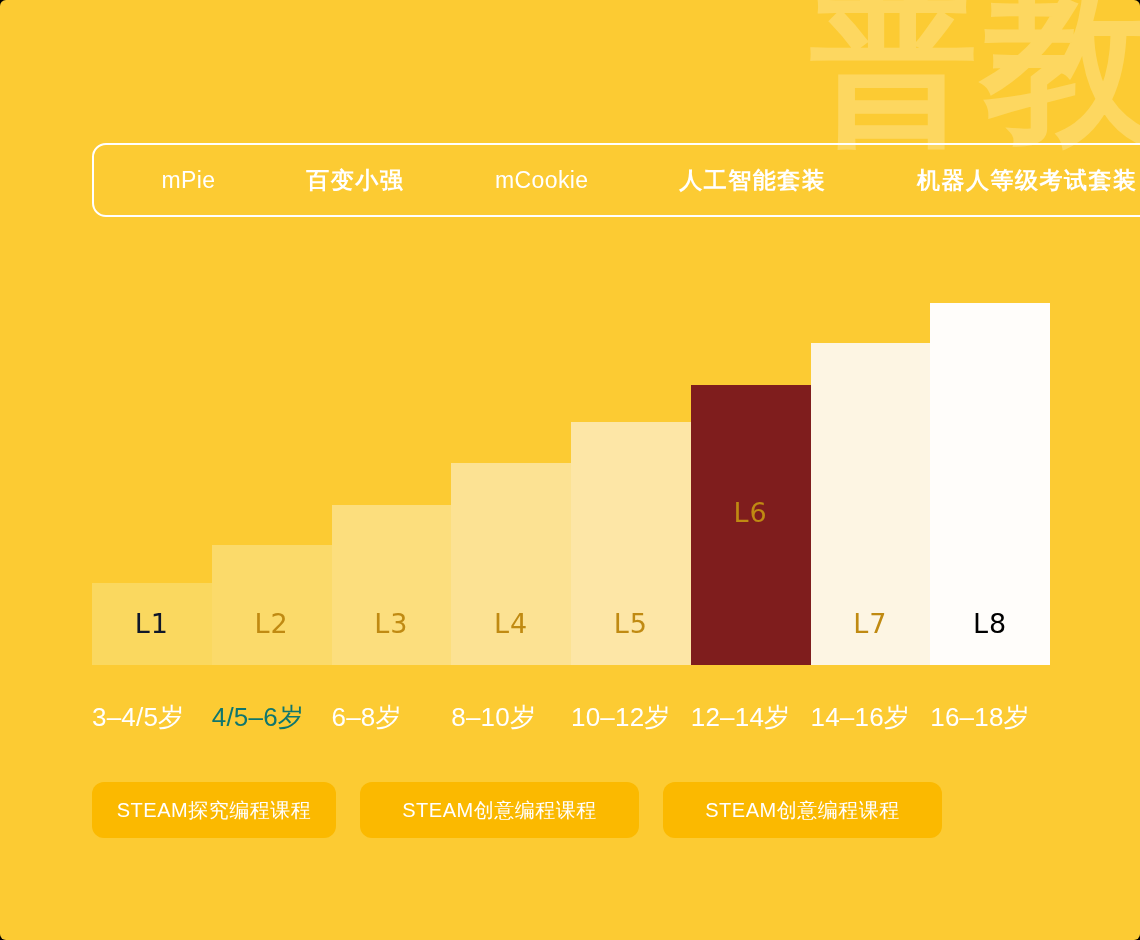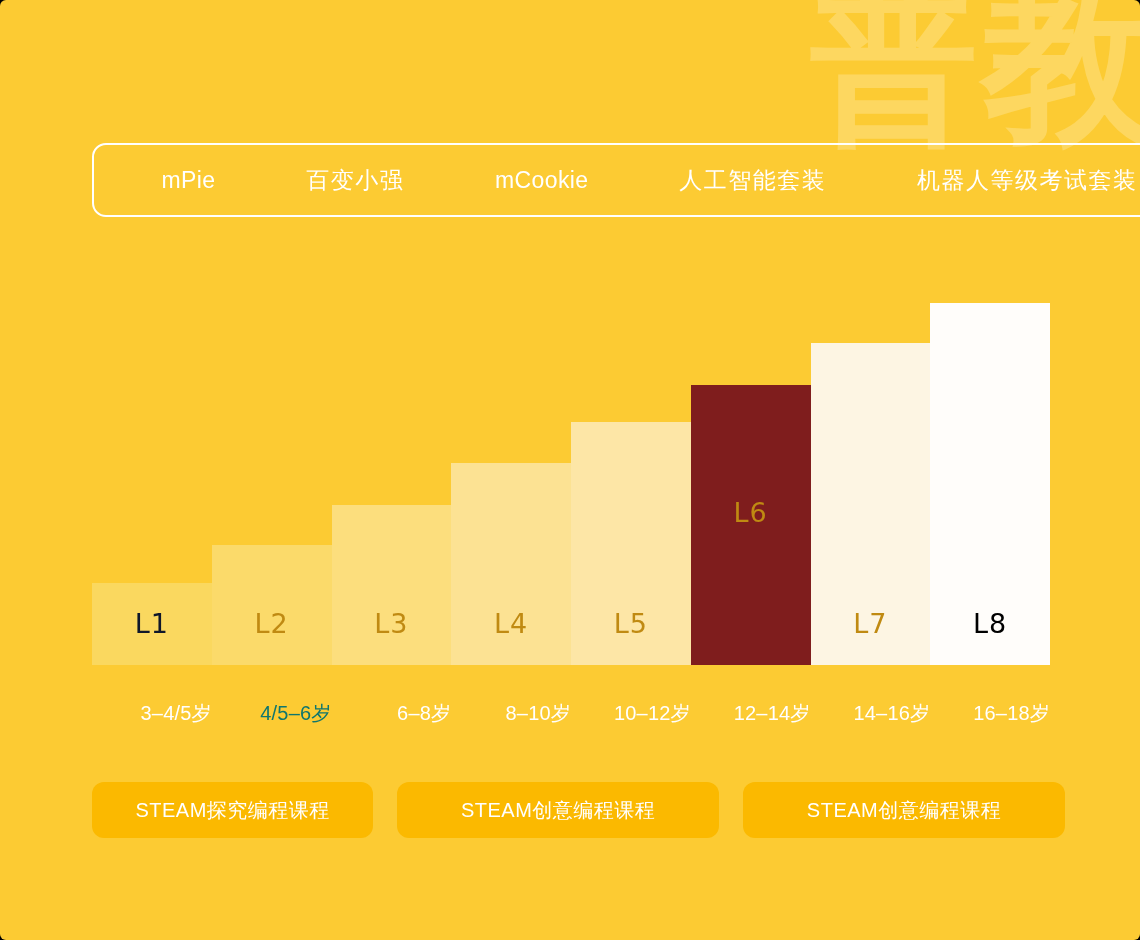--- a/index.html
+++ b/index.html
@@ -56,21 +56,21 @@
     justify-content: space-around;
     padding: 0 22px;
   }
   .pill-item {
     color: #FFFFFF;
     font-size: 23px;
     white-space: nowrap;
     letter-spacing: 0.4px;
   }
   .pill-item.cjk {
-    font-weight: 400;
+    font-weight: 700;
     font-size: 23px;
     letter-spacing: 1.5px;
   }
 
   
   #chart {
     position: absolute;
     left: 92px;
     top: 295px;
     width: 958px;
@@ -96,33 +96,33 @@
   
   #age-row {
     position: absolute;
     left: 92px;
     top: 700px;
     width: 958px;
     display: flex;
   }
   .age-cell {
     flex: 1 1 0;
-    text-align: right;
+    text-align: left;
     color: #FFFFFF;
-    font-size: 20px;
+    font-size: 26px;
     white-space: nowrap;
     letter-spacing: 0.2px;
   }
 
   
   #course-row {
     position: absolute;
     left: 92px;
     top: 782px;
-    width: 973px;
+    width: 850px;
     height: 56px;
     display: flex;
     gap: 24px;
   }
   .course-btn {
     background: #FBB900;
     border-radius: 12px;
     display: flex;
     align-items: center;
     justify-content: center;

